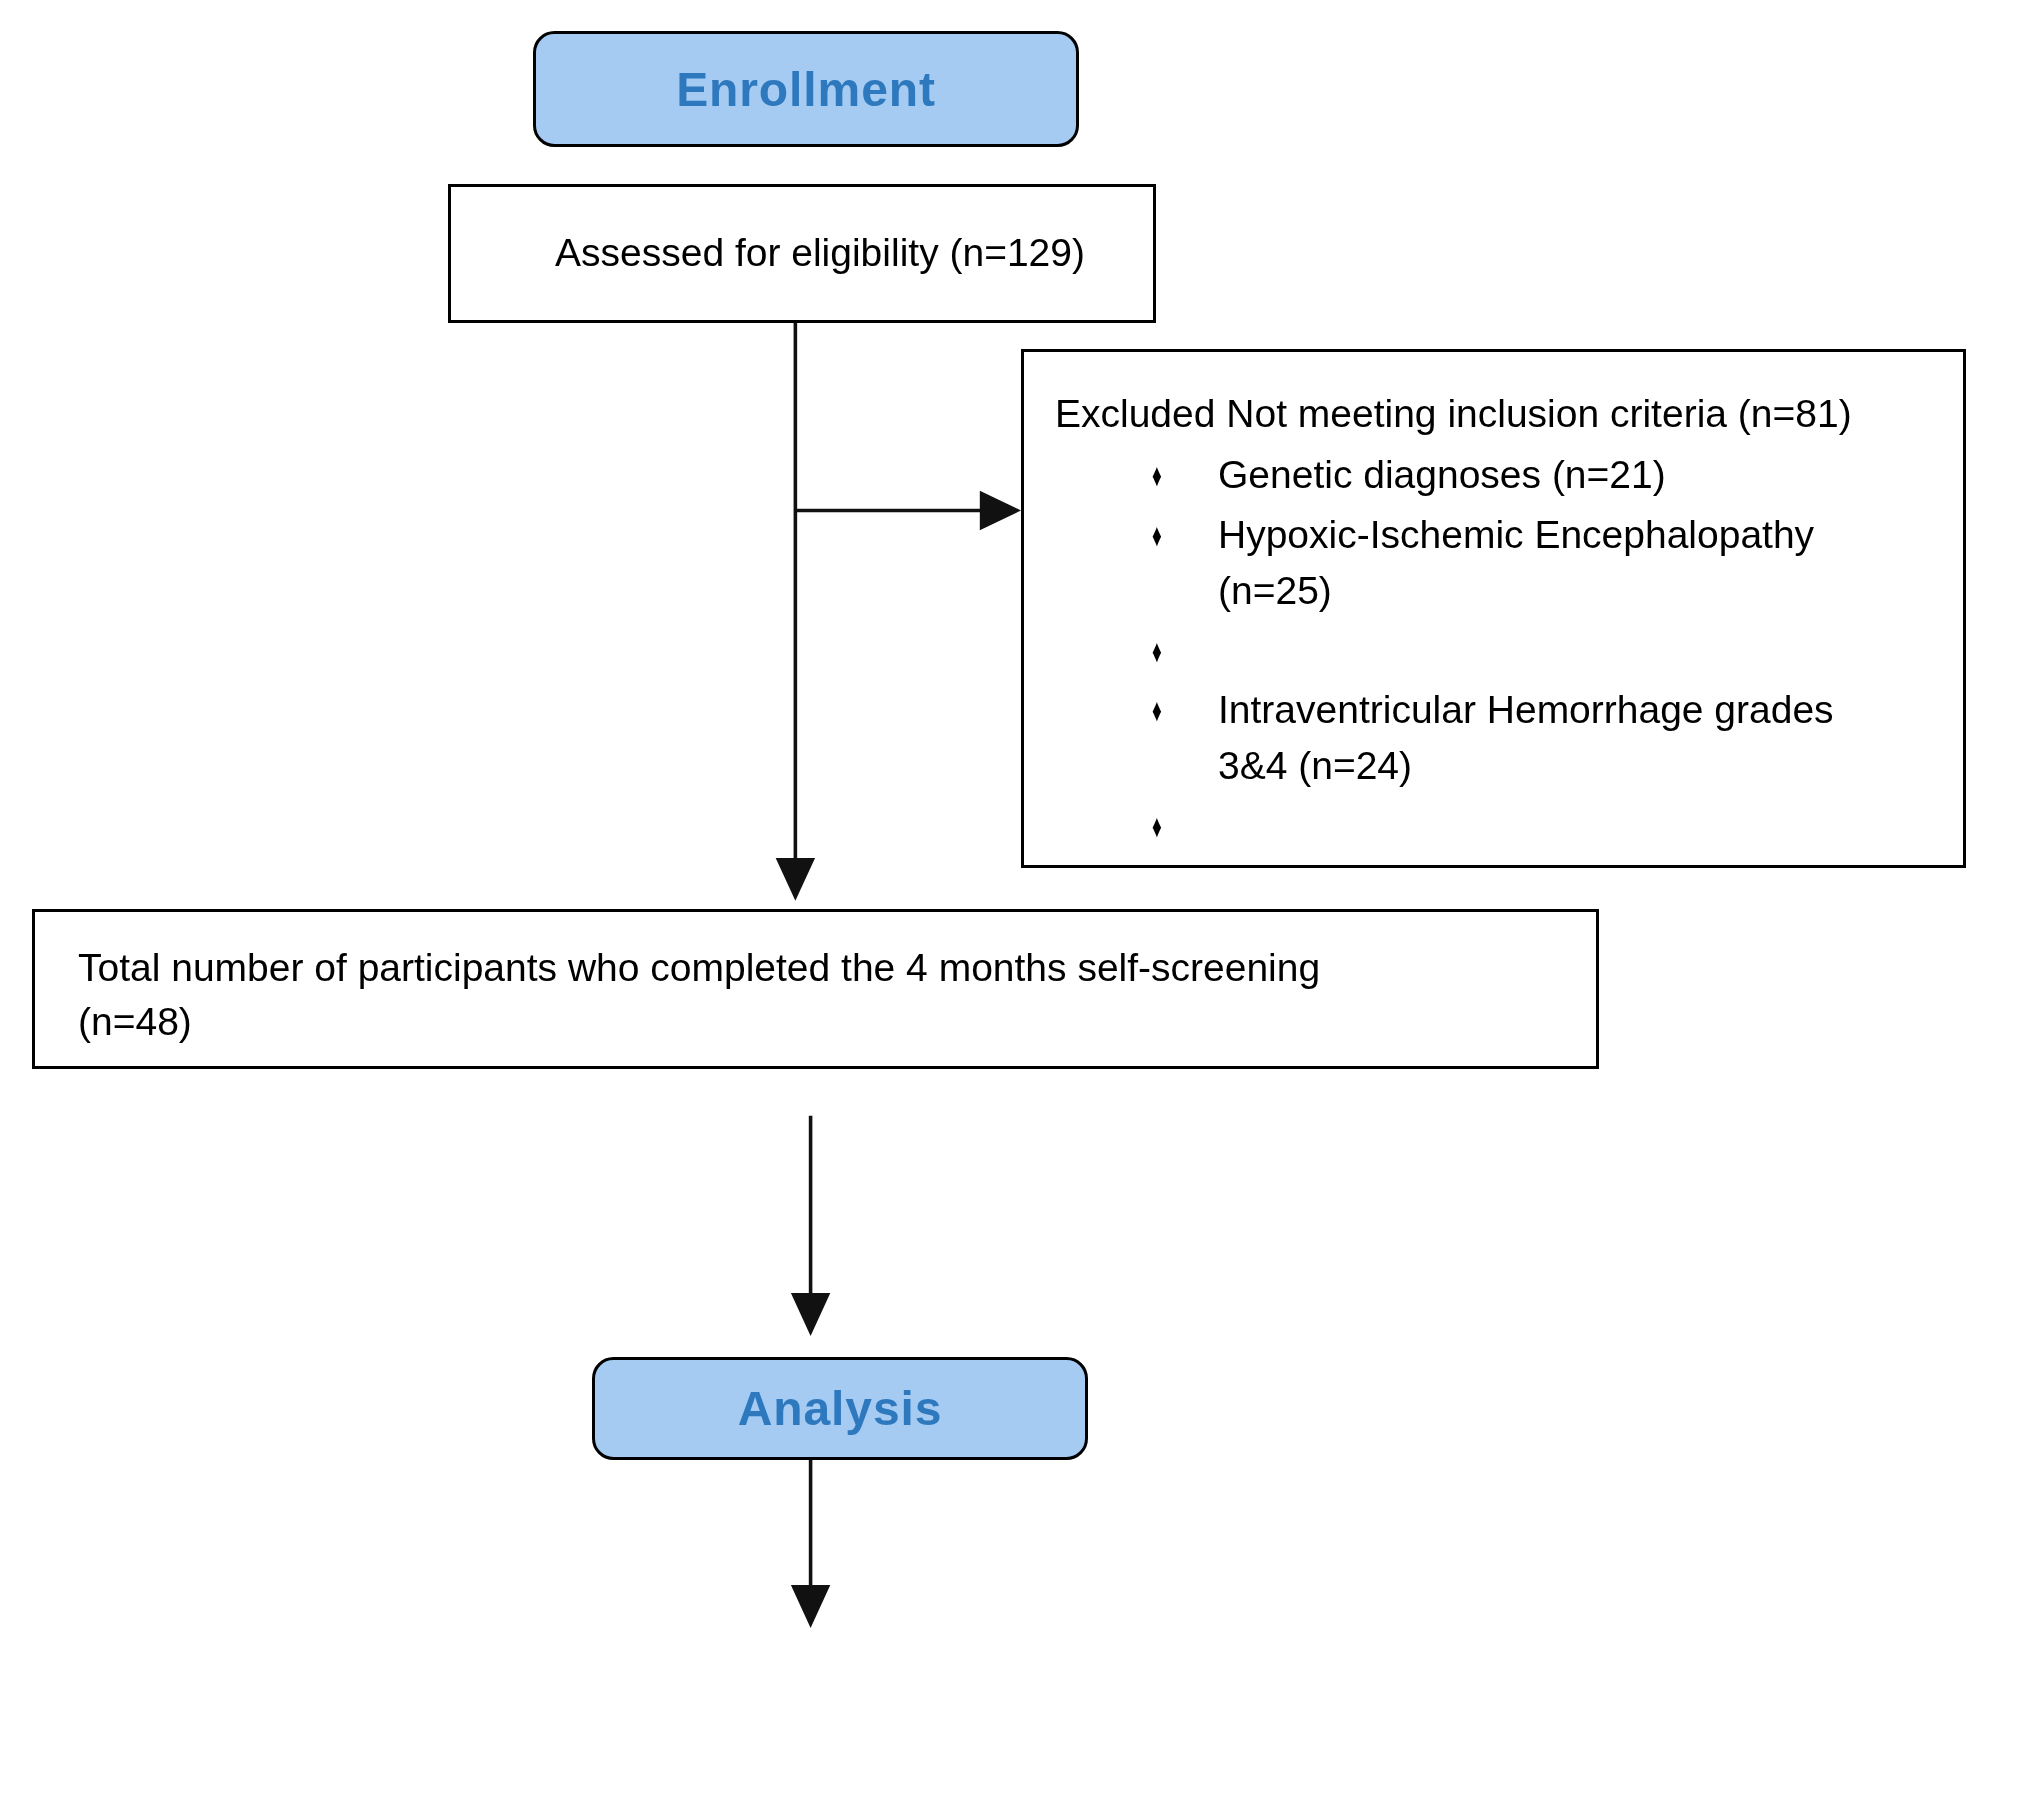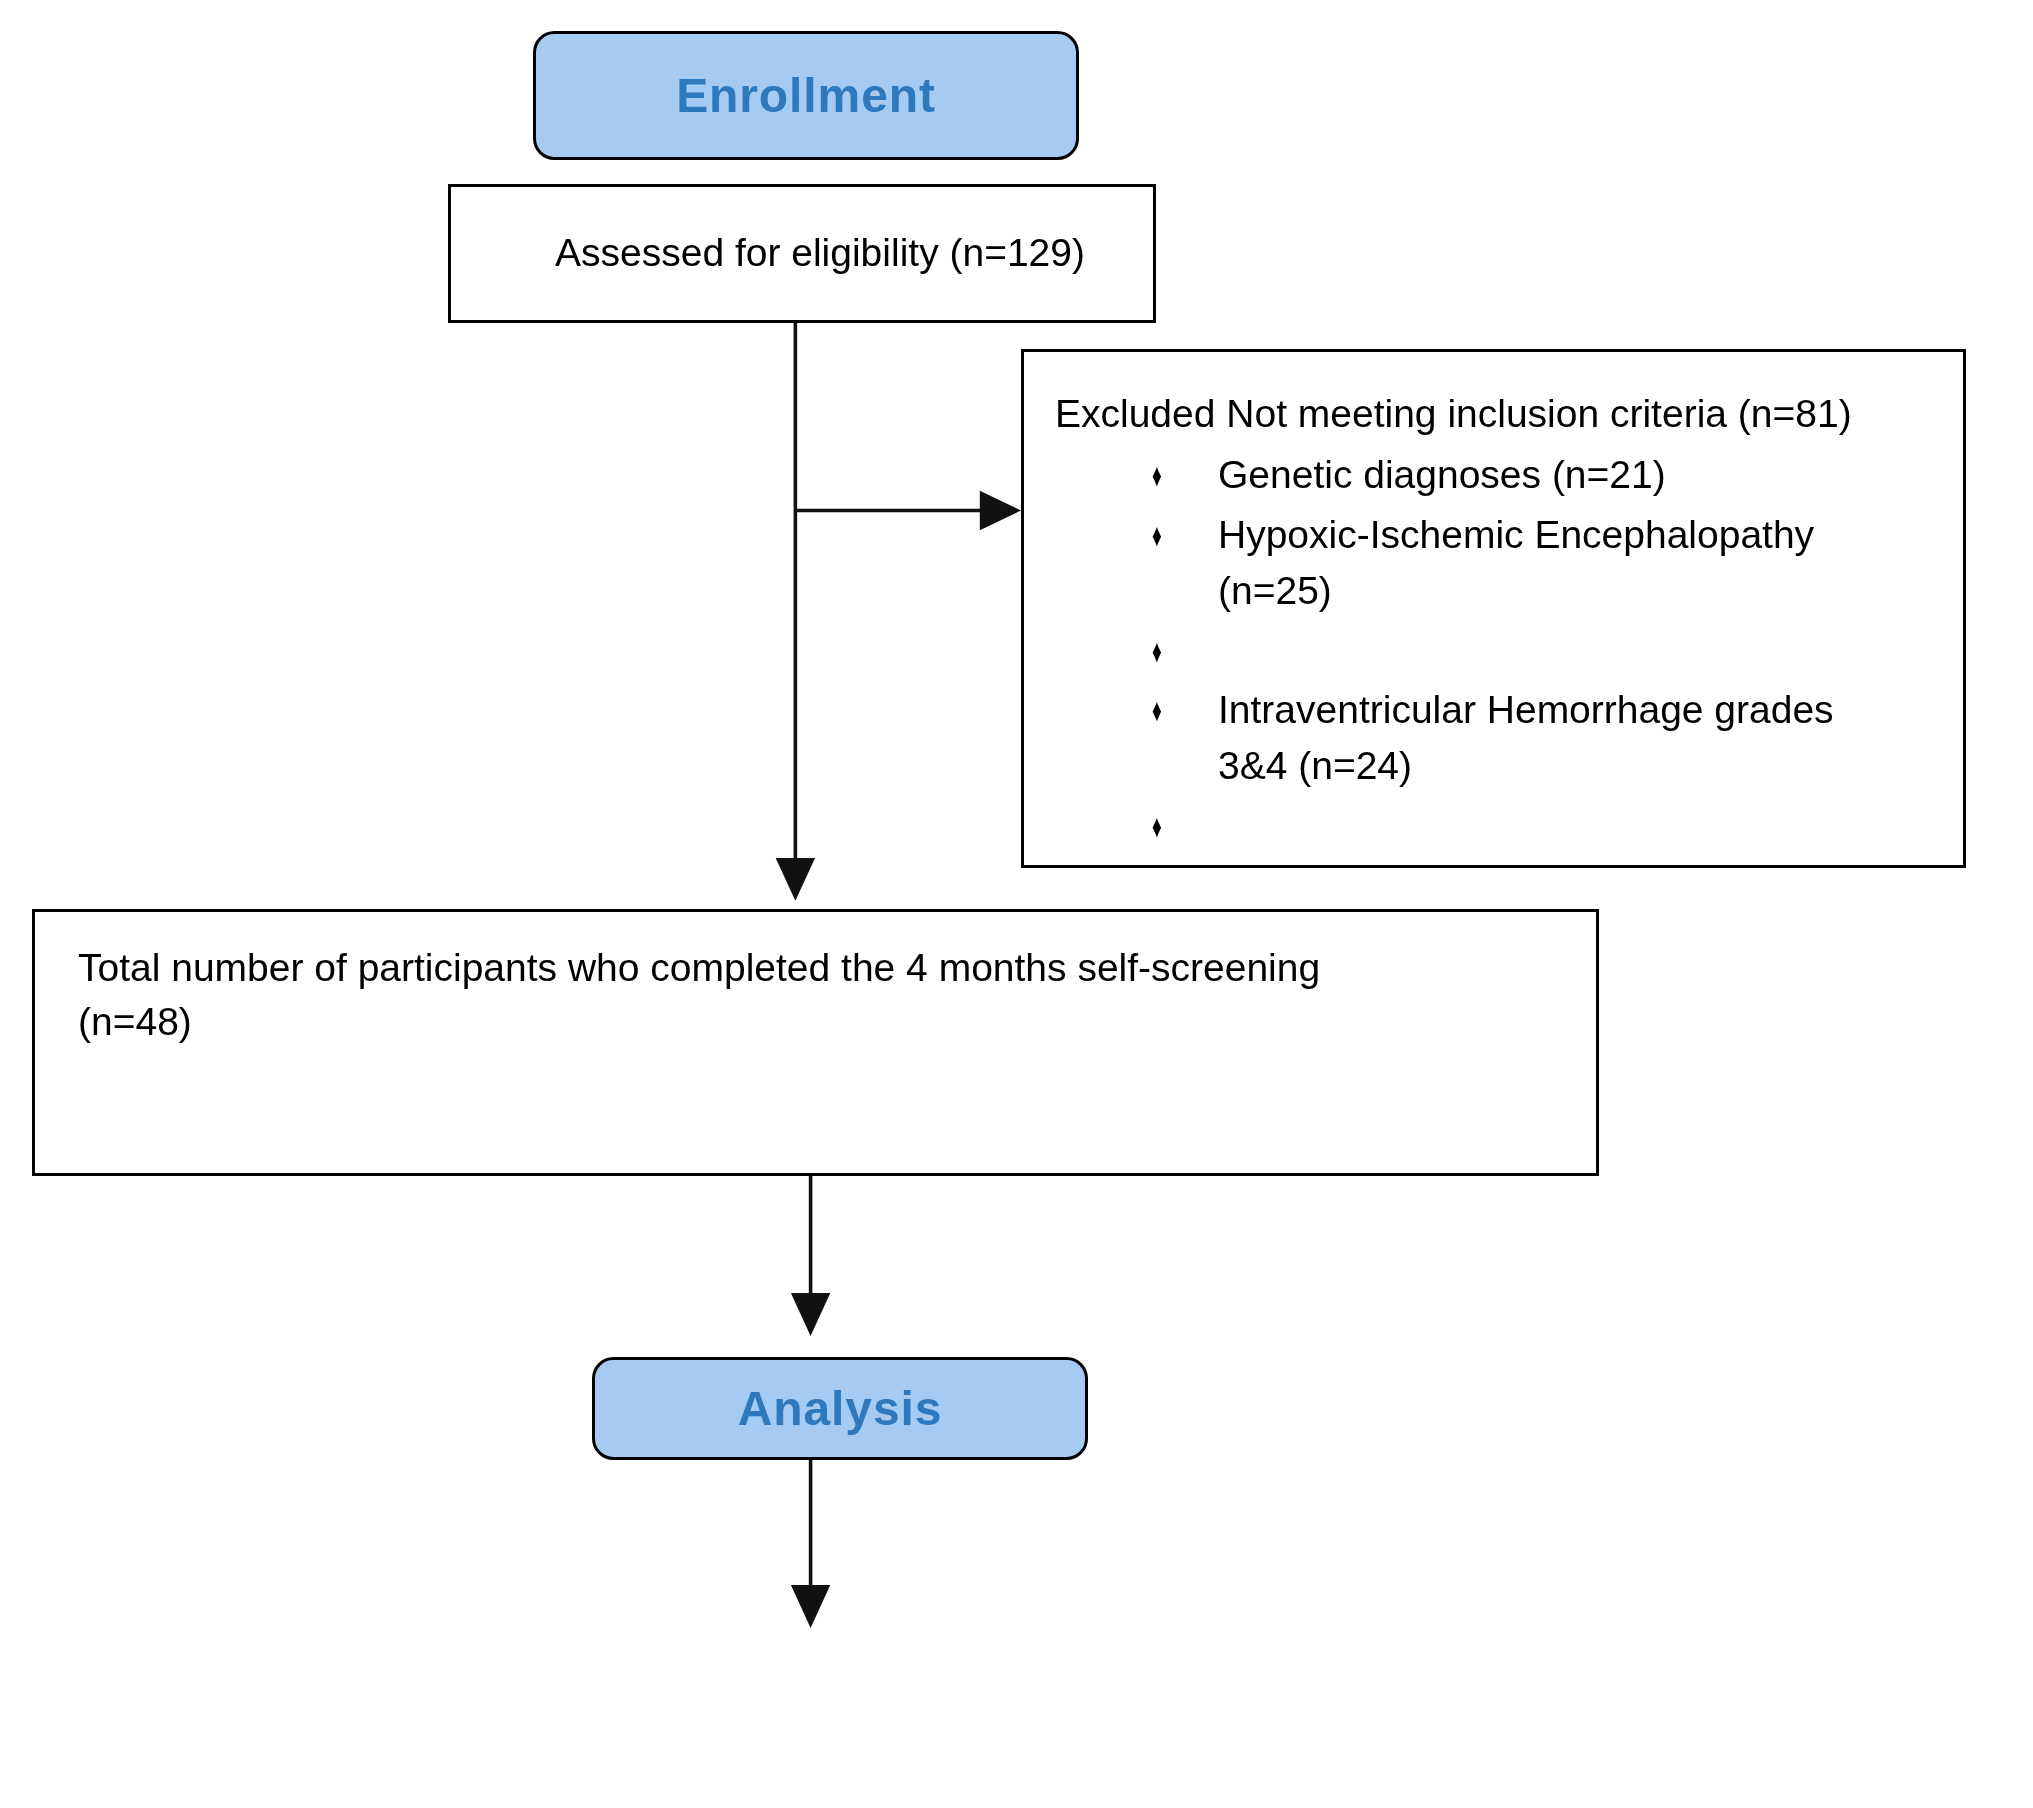--- a/index.html
+++ b/index.html
@@ -105,21 +105,21 @@
     <line x1="888" y1="570" x2="1100" y2="570" stroke="#111111" stroke-width="4"></line>
     <polygon points="1140,570 1094,548 1094,592" fill="#111111"></polygon>
 
     <line x1="905" y1="1246" x2="905" y2="1448" stroke="#111111" stroke-width="4"></line>
     <polygon points="905,1492 883,1444 927,1444" fill="#111111"></polygon>
 
     <line x1="905" y1="1630" x2="905" y2="1774" stroke="#111111" stroke-width="4"></line>
     <polygon points="905,1818 883,1770 927,1770" fill="#111111"></polygon>
   </svg>
 
-  <div class="section-box" style="left:533px; top:31px; width:546px; height:129px;">
+  <div class="section-box" style="left:533px; top:31px; width:546px; height:116px;">
     <span class="section-label">Enrollment</span>
   </div>
 
   <div class="box centered-text" style="left:448px; top:184px; width:708px; height:139px;">
     <span>Assessed for eligibility (n=129)</span>
   </div>
 
   <div class="box excluded-box" style="left:1021px; top:349px; width:945px; height:519px;">
     <div class="excluded-heading">Excluded Not meeting inclusion criteria (n=81)</div>
     <div class="ex-list">
@@ -150,21 +150,21 @@
             <div>3&amp;4 (n=24)</div>
           </div>
         </div>
 
         <div class="ex-item">
           <span class="ex-bullet">♦</span>
         </div>
       </div>
   </div>
 
-  <div class="box total-box" style="left:32px; top:909px; width:1567px; height:267px;">
+  <div class="box total-box" style="left:32px; top:909px; width:1567px; height:160px;">
     <div class="line-block">
 
         <div>
           <div>Total number of participants who completed the 4 months self-screening</div>
         </div>
 
         <div>
           <div>(n=48)</div>
         </div>
       </div>

